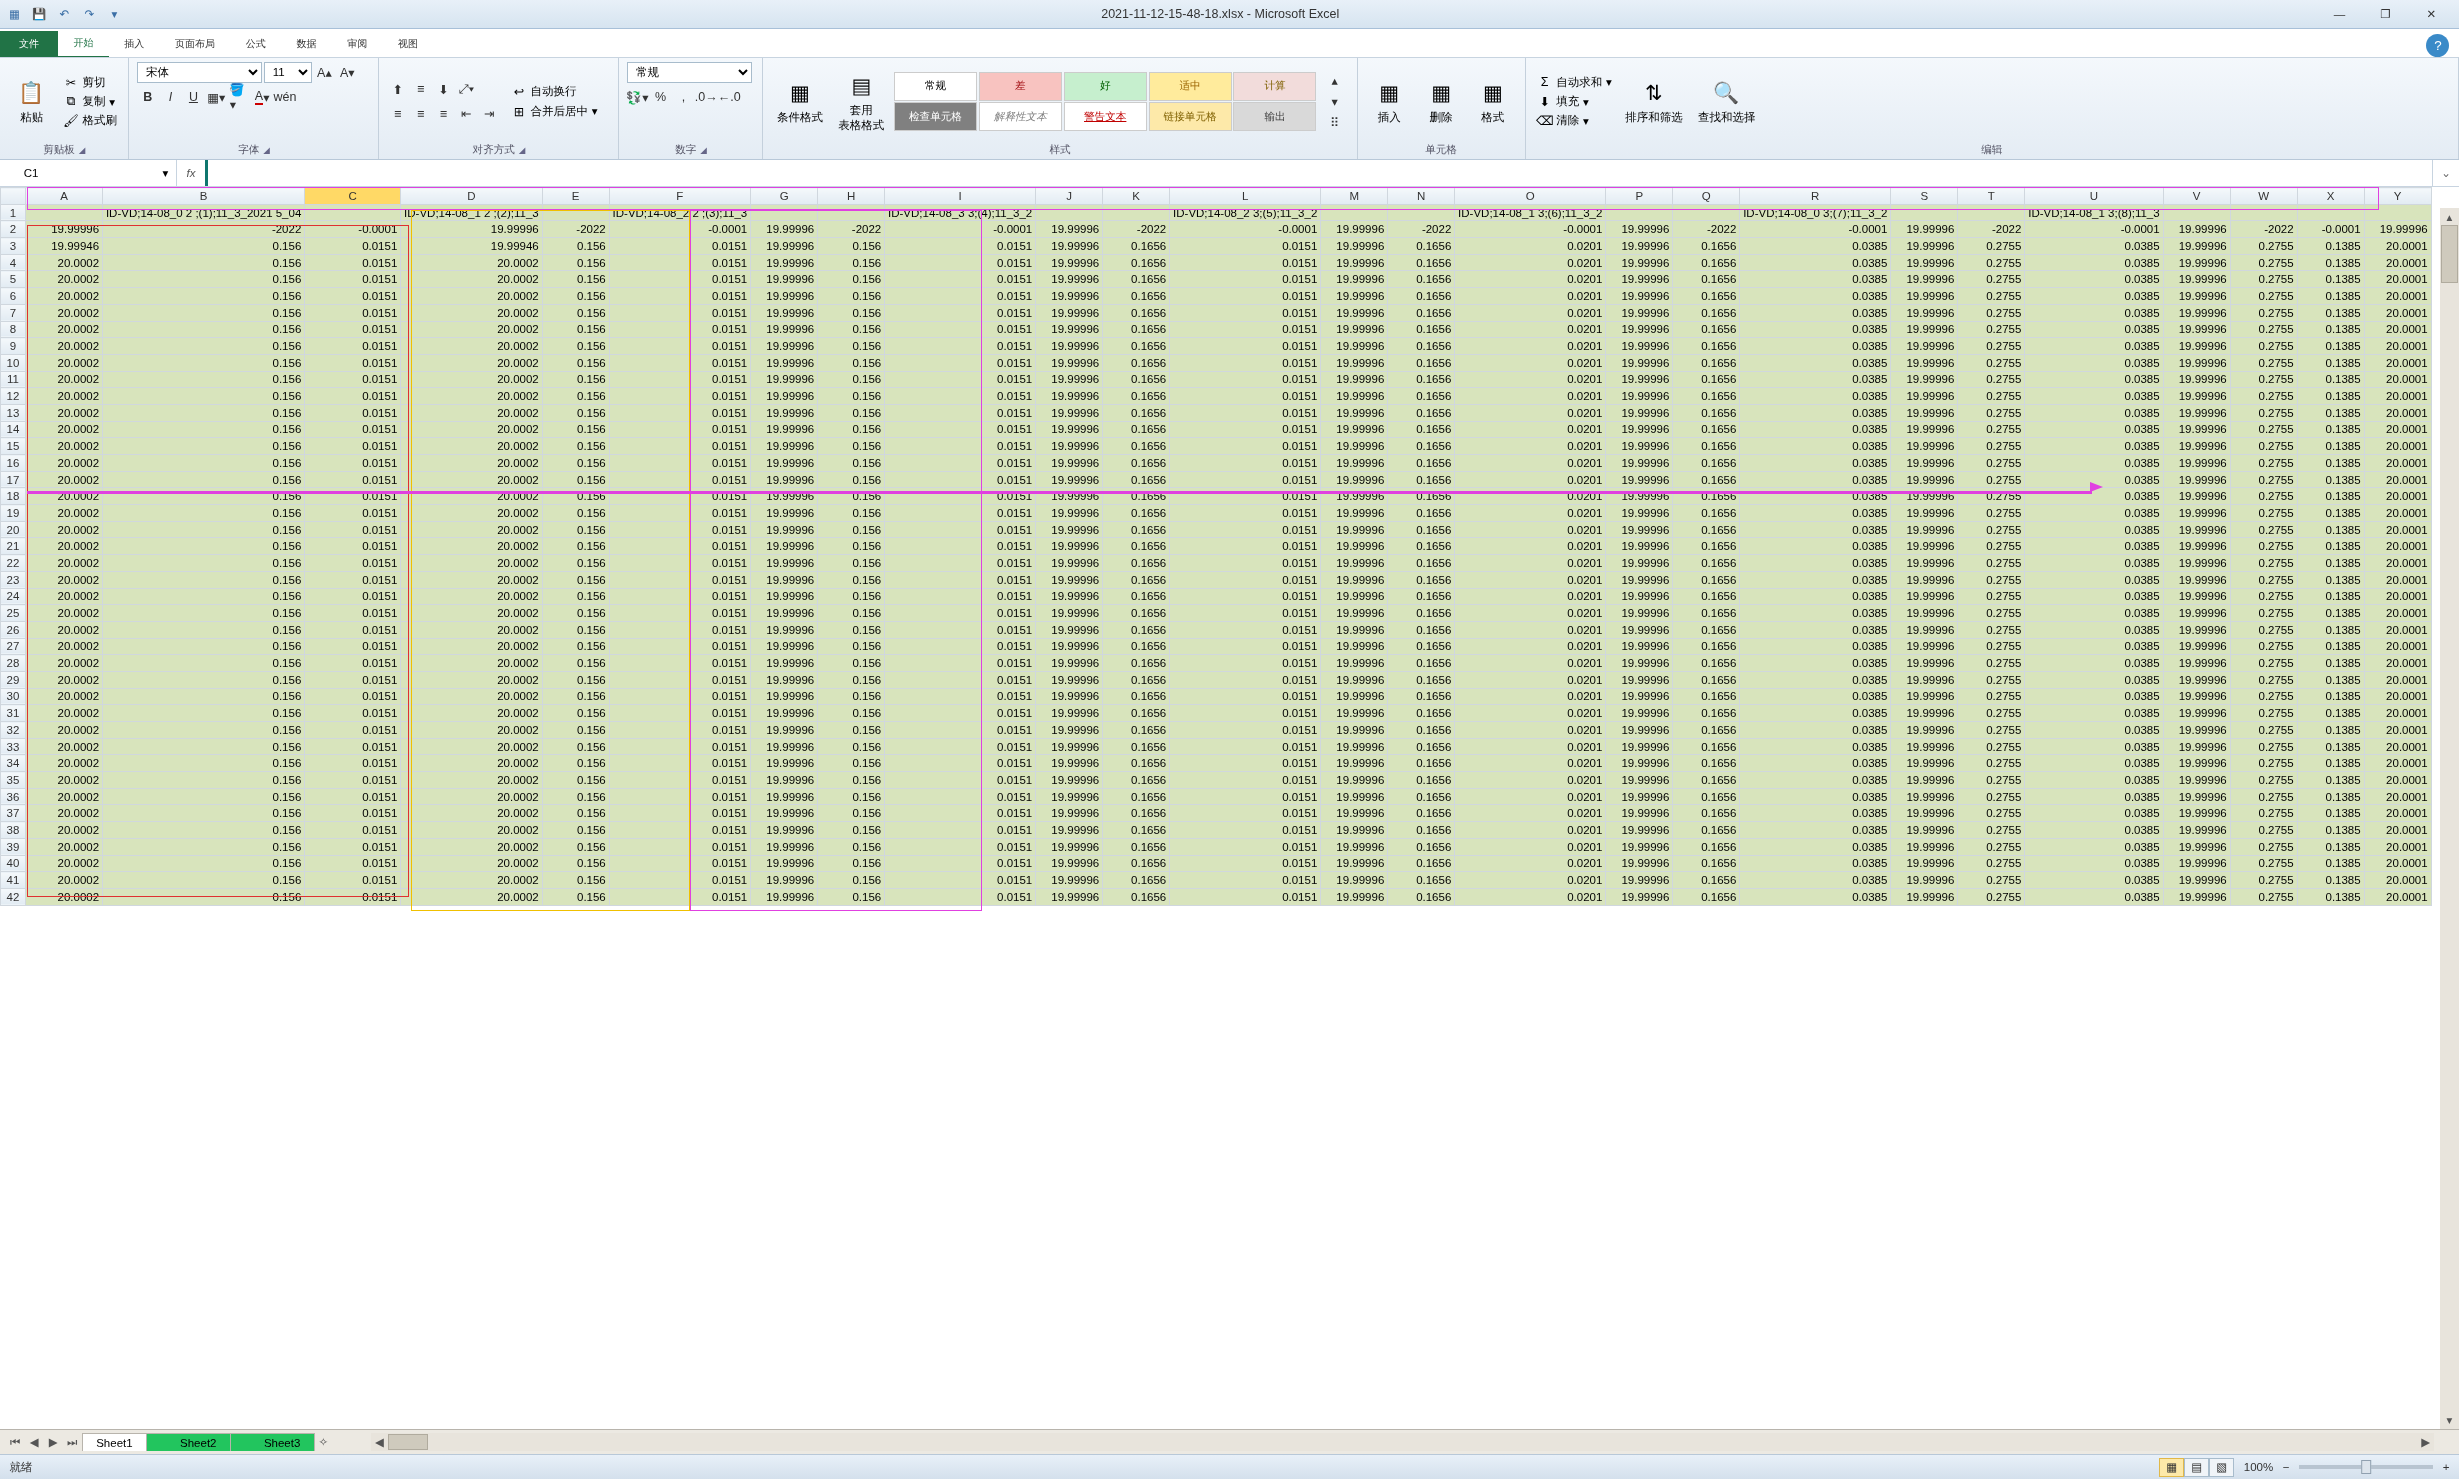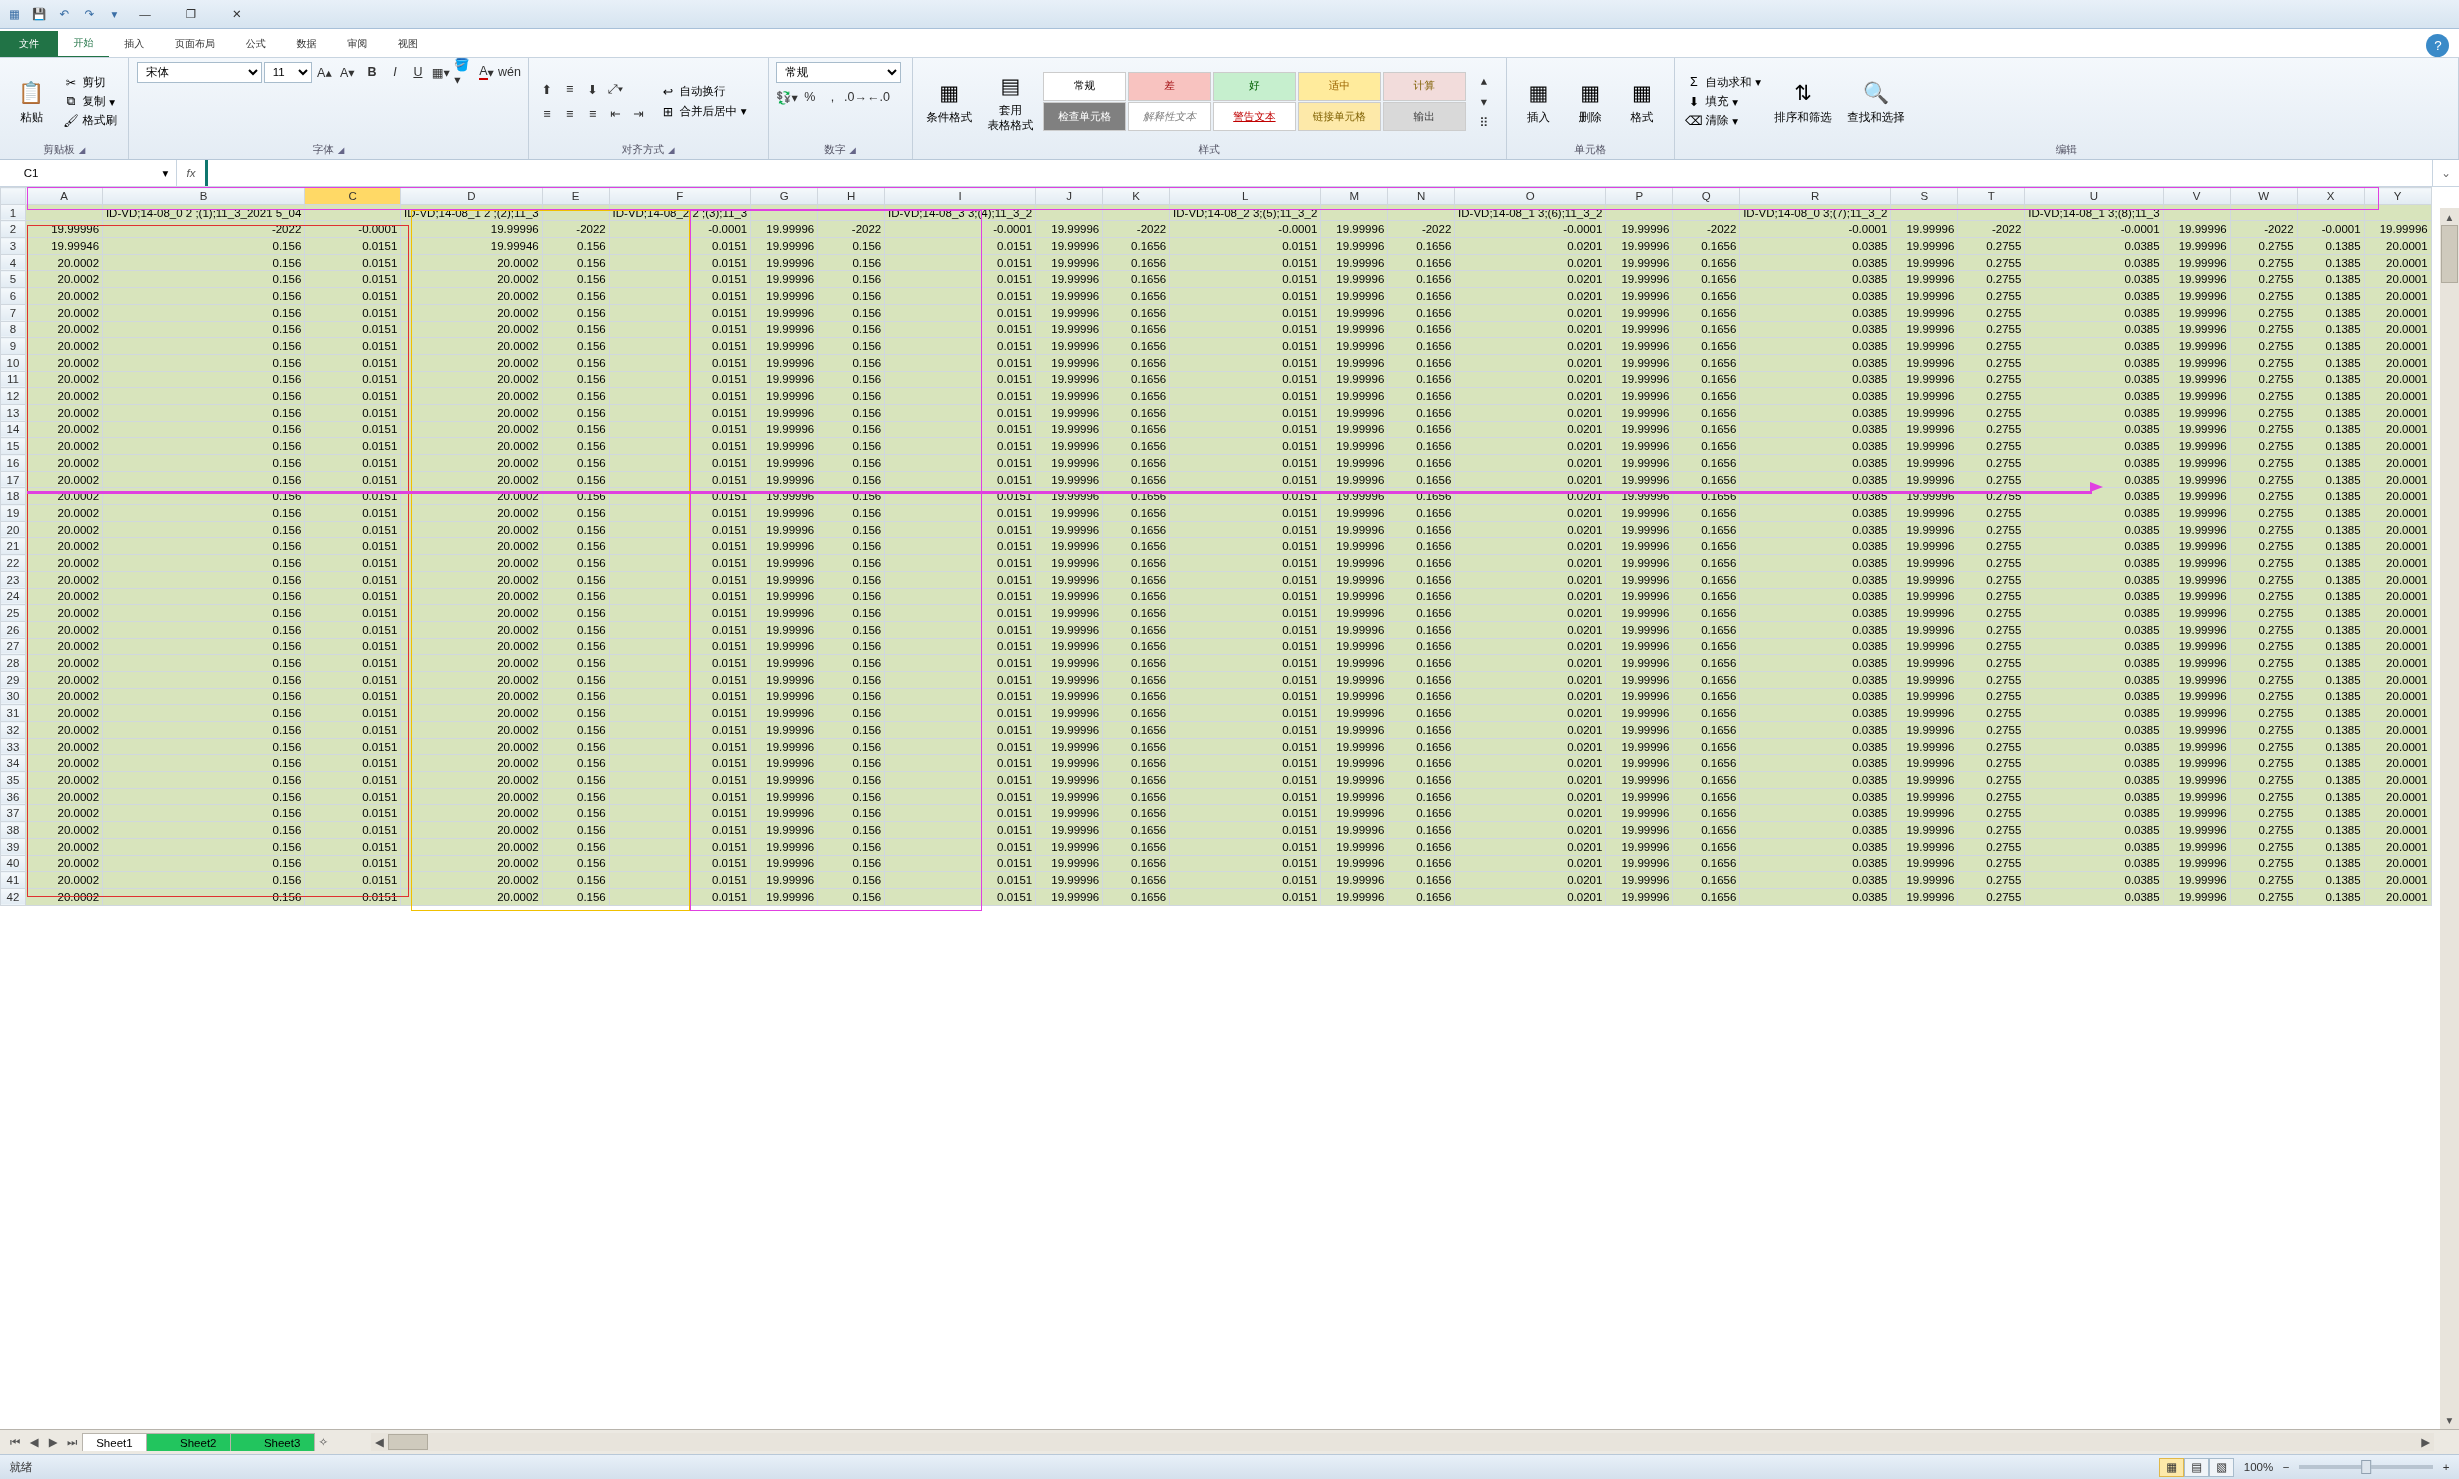--- a/index.html
+++ b/index.html
@@ -98,20 +98,21 @@
 <div class="app">
 
   <div class="titlebar">
     <div class="qat">
       <span class="qat-icon">▦</span>
       <span class="qat-icon">💾</span>
       <span class="qat-icon">↶</span>
       <span class="qat-icon">↷</span>
       <span class="qat-icon">▾</span>
     </div>
+    <div class="title-text">2021-11-12-15-48-18.xlsx - Microsoft Excel</div>
     <div class="win-btns">
       <div class="win-btn">—</div>
       <div class="win-btn">❐</div>
       <div class="win-btn">✕</div>
     </div>
   </div>
 
   <div class="ribbon-tabs">
     <div class="file-tab">文件</div>
     <div class="tab active">开始</div>
@@ -150,21 +151,21 @@
             </div>
         </div>
       </div>
       <div class="group-label">
           <span>剪贴板</span>
           <span class="dialog-launch">◢</span>
         </div>
     </div>
 
     <div class="group" style="min-width:250px">
-      <div class="group-body" style="flex-direction:row;align-items:flex-start;gap:3.8px">
+      <div class="group-body" style="flex-direction:column;align-items:flex-start;gap:3.8px">
         <div class="btn-row">
           <select class="ribbon-select" style="width:125px"><option>宋体</option></select>
           <select class="ribbon-select" style="width:48px"><option>11</option></select>
           <div class="tb-btn">A▴</div>
           <div class="tb-btn">A▾</div>
         </div>
         <div class="btn-row">
           <div class="tb-btn" style="font-weight:bold">B</div>
           <div class="tb-btn" style="font-style:italic">I</div>
           <div class="tb-btn" style="text-decoration:underline">U</div>

